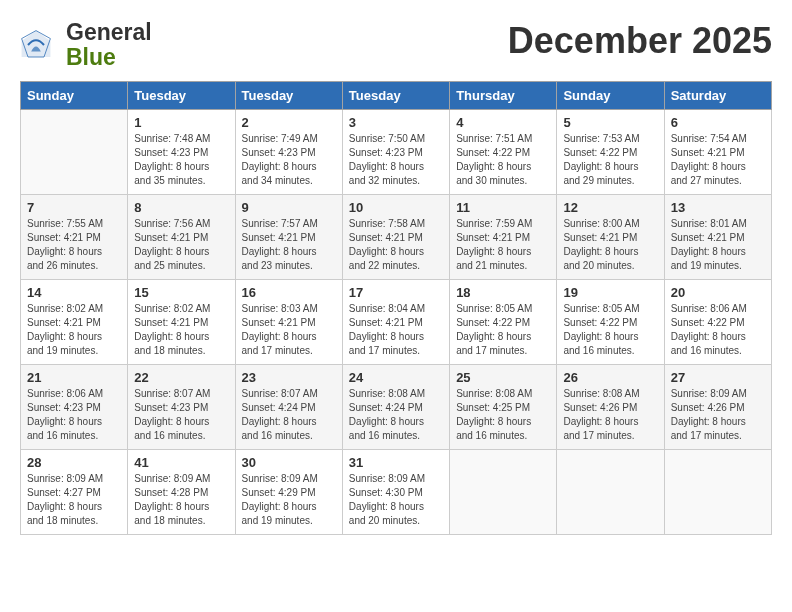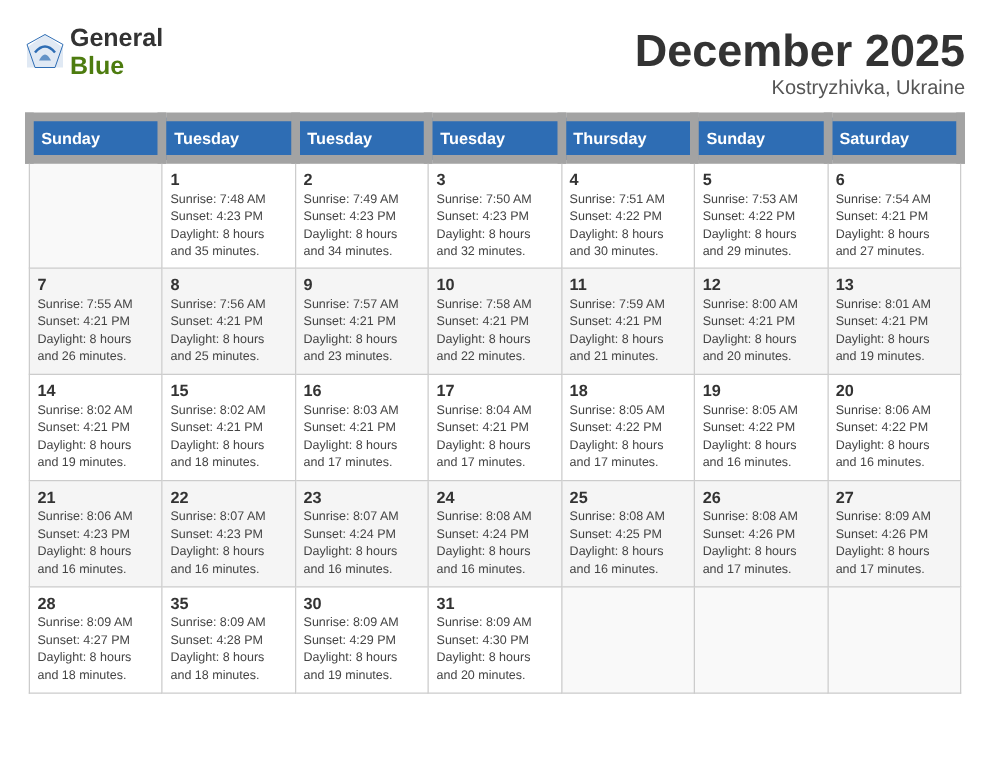--- a/index.html
+++ b/index.html
@@ -14,23 +14,24 @@
       display: flex;
       justify-content: space-between;
       align-items: flex-start;
       margin-bottom: 10px;
     }
     .logo {
       display: flex;
       align-items: center;
     }
     .logo-text {
-      font-size: 20px;
+      font-size: 23px;
       font-weight: bold;
       line-height: 1.1;
+      margin-left: 10px;
     }
     .logo-general { color: #333; }
     .logo-blue { color: #4d7c0f; }
     .logo-icon {
       width: 32px;
       height: 32px;
       margin-right: 4px;
     }
     .title-block {
       text-align: right;
@@ -49,21 +50,21 @@
       border-collapse: collapse;
       table-layout: fixed;
     }
     thead tr th {
       background-color: #2e6db4;
       color: #fff;
       font-size: 13px;
       font-weight: bold;
       padding: 6px 6px;
       text-align: left;
-      border: 7px solid #a3a3a3;
+      border: 1px solid #a3a3a3;
     }
     tbody tr td {
       vertical-align: top;
       border: 1px solid #ccc;
       padding: 5px 6px;
       font-size: 10.5px;
       color: #333;
       height: 85px;
       background: #fff;
     }
@@ -97,21 +98,20 @@
       <path d="M10,20 Q20,8 30,20" fill="none" stroke="#2e6db4" stroke-width="2.5"></path>
       <path d="M14,28 Q20,16 26,28" fill="#2e6db4" opacity="0.7"></path>
     </svg>
     <div class="logo-text">
       <span class="logo-general">General</span><br>
       <span class="logo-blue">Blue</span>
     </div>
   </div>
   <div class="title-block">
     <div class="month-title">December 2025</div>
-    <div class="subtitle">Kostryzhivka, Ukraine</div>
   </div>
 </div>
 
 <table>
   <thead>
     <tr>
     <th>Sunday</th>
         <th>Tuesday</th>
         <th>Tuesday</th>
         <th>Tuesday</th>
@@ -237,21 +237,21 @@
           <span class="day-number">27</span>
           <div class="day-info">Sunrise: 8:09 AM<br>Sunset: 4:26 PM<br>Daylight: 8 hours and 17 minutes.</div>
         </td>
       </tr>
       <tr>
         <td>
           <span class="day-number">28</span>
           <div class="day-info">Sunrise: 8:09 AM<br>Sunset: 4:27 PM<br>Daylight: 8 hours and 18 minutes.</div>
         </td>
         <td>
-          <span class="day-number">35</span>
+          <span class="day-number">41</span>
           <div class="day-info">Sunrise: 8:09 AM<br>Sunset: 4:28 PM<br>Daylight: 8 hours and 18 minutes.</div>
         </td>
         <td>
           <span class="day-number">30</span>
           <div class="day-info">Sunrise: 8:09 AM<br>Sunset: 4:29 PM<br>Daylight: 8 hours and 19 minutes.</div>
         </td>
         <td>
           <span class="day-number">31</span>
           <div class="day-info">Sunrise: 8:09 AM<br>Sunset: 4:30 PM<br>Daylight: 8 hours and 20 minutes.</div>
         </td>

